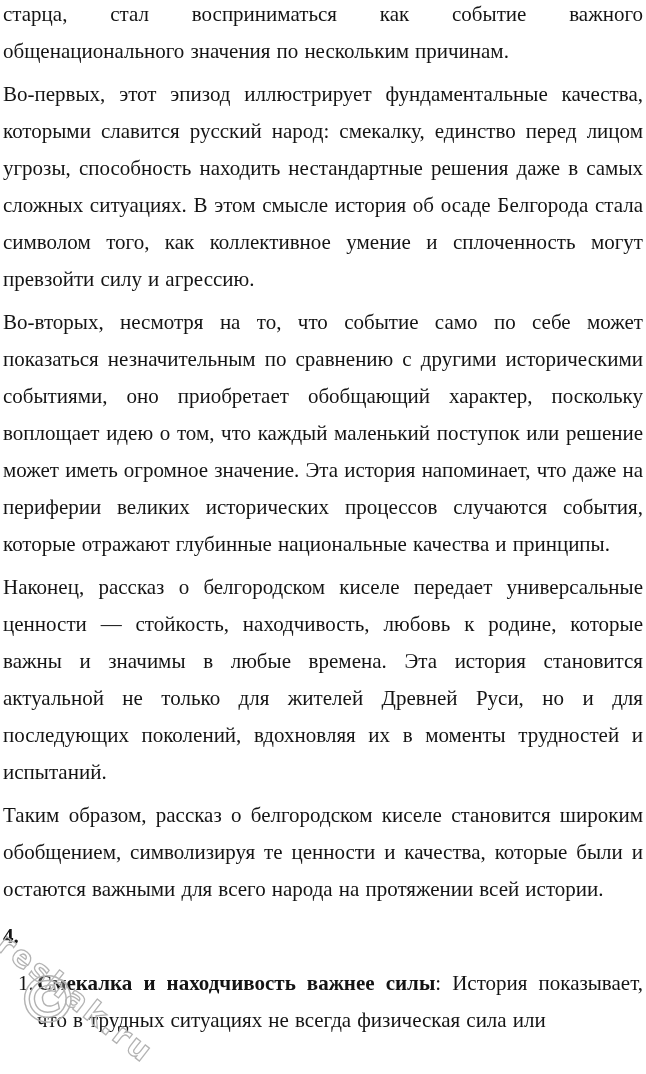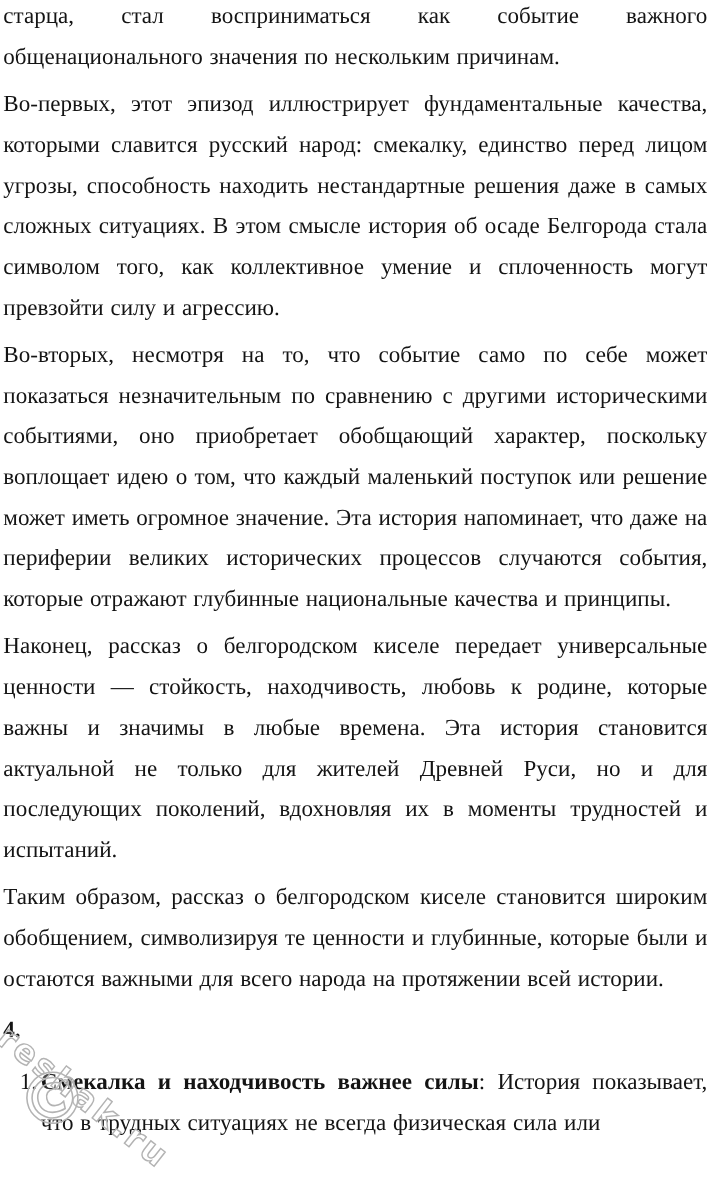--- a/index.html
+++ b/index.html
@@ -88,21 +88,21 @@
 <div class="page">
 
   <p class="body-par">старца, стал восприниматься как событие важного общенационального значения по нескольким причинам.</p>
 
   <p class="body-par">Во-первых, этот эпизод иллюстрирует фундаментальные качества, которыми славится русский народ: смекалку, единство перед лицом угрозы, способность находить нестандартные решения даже в самых сложных ситуациях. В этом смысле история об осаде Белгорода стала символом того, как коллективное умение и сплоченность могут превзойти силу и агрессию.</p>
 
   <p class="body-par">Во-вторых, несмотря на то, что событие само по себе может показаться незначительным по сравнению с другими историческими событиями, оно приобретает обобщающий характер, поскольку воплощает идею о том, что каждый маленький поступок или решение может иметь огромное значение. Эта история напоминает, что даже на периферии великих исторических процессов случаются события, которые отражают глубинные национальные качества и принципы.</p>
 
   <p class="body-par">Наконец, рассказ о белгородском киселе передает универсальные ценности — стойкость, находчивость, любовь к родине, которые важны и значимы в любые времена. Эта история становится актуальной не только для жителей Древней Руси, но и для последующих поколений, вдохновляя их в моменты трудностей и испытаний.</p>
 
-  <p class="body-par">Таким образом, рассказ о белгородском киселе становится широким обобщением, символизируя те ценности и глубинные, которые были и остаются важными для всего народа на протяжении всей истории.</p>
+  <p class="body-par">Таким образом, рассказ о белгородском киселе становится широким обобщением, символизируя те ценности и качества, которые были и остаются важными для всего народа на протяжении всей истории.</p>
 
   <div class="section-heading">4.</div>
 
 
   <div class="numbered-list-item">
     <span class="list-marker">1.</span><span class="bold-lead">Смекалка и находчивость важнее силы</span><span>: История показывает, что в трудных ситуациях не всегда физическая сила или</span>
   </div>
 
 </div>
 

